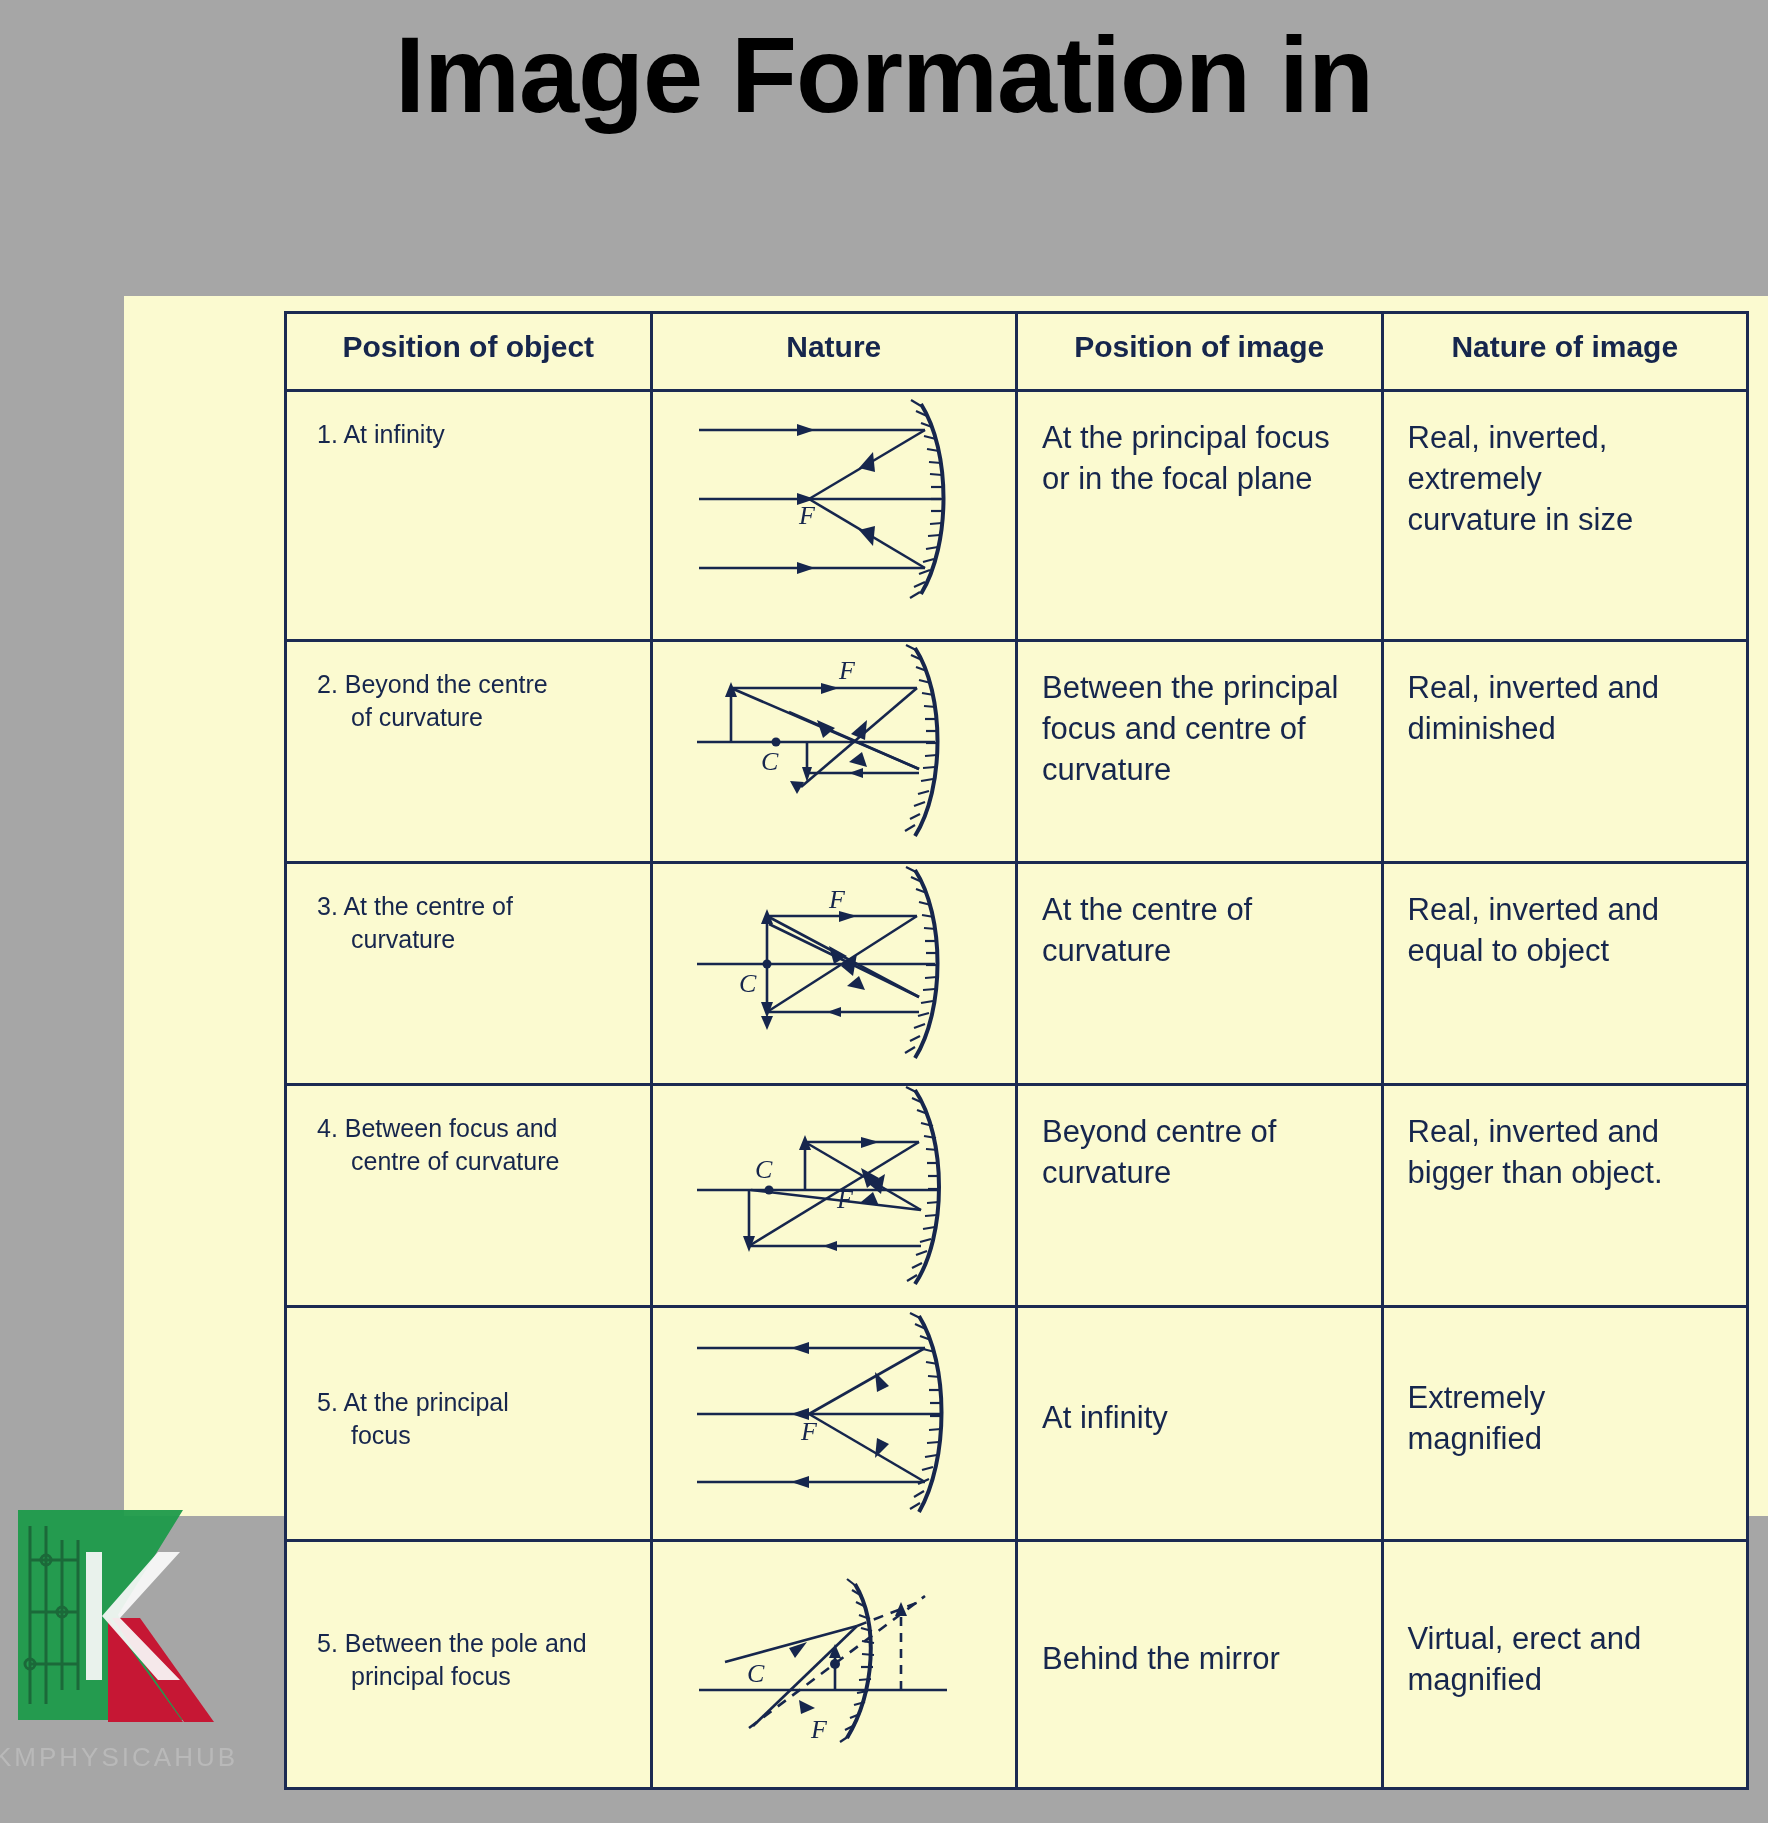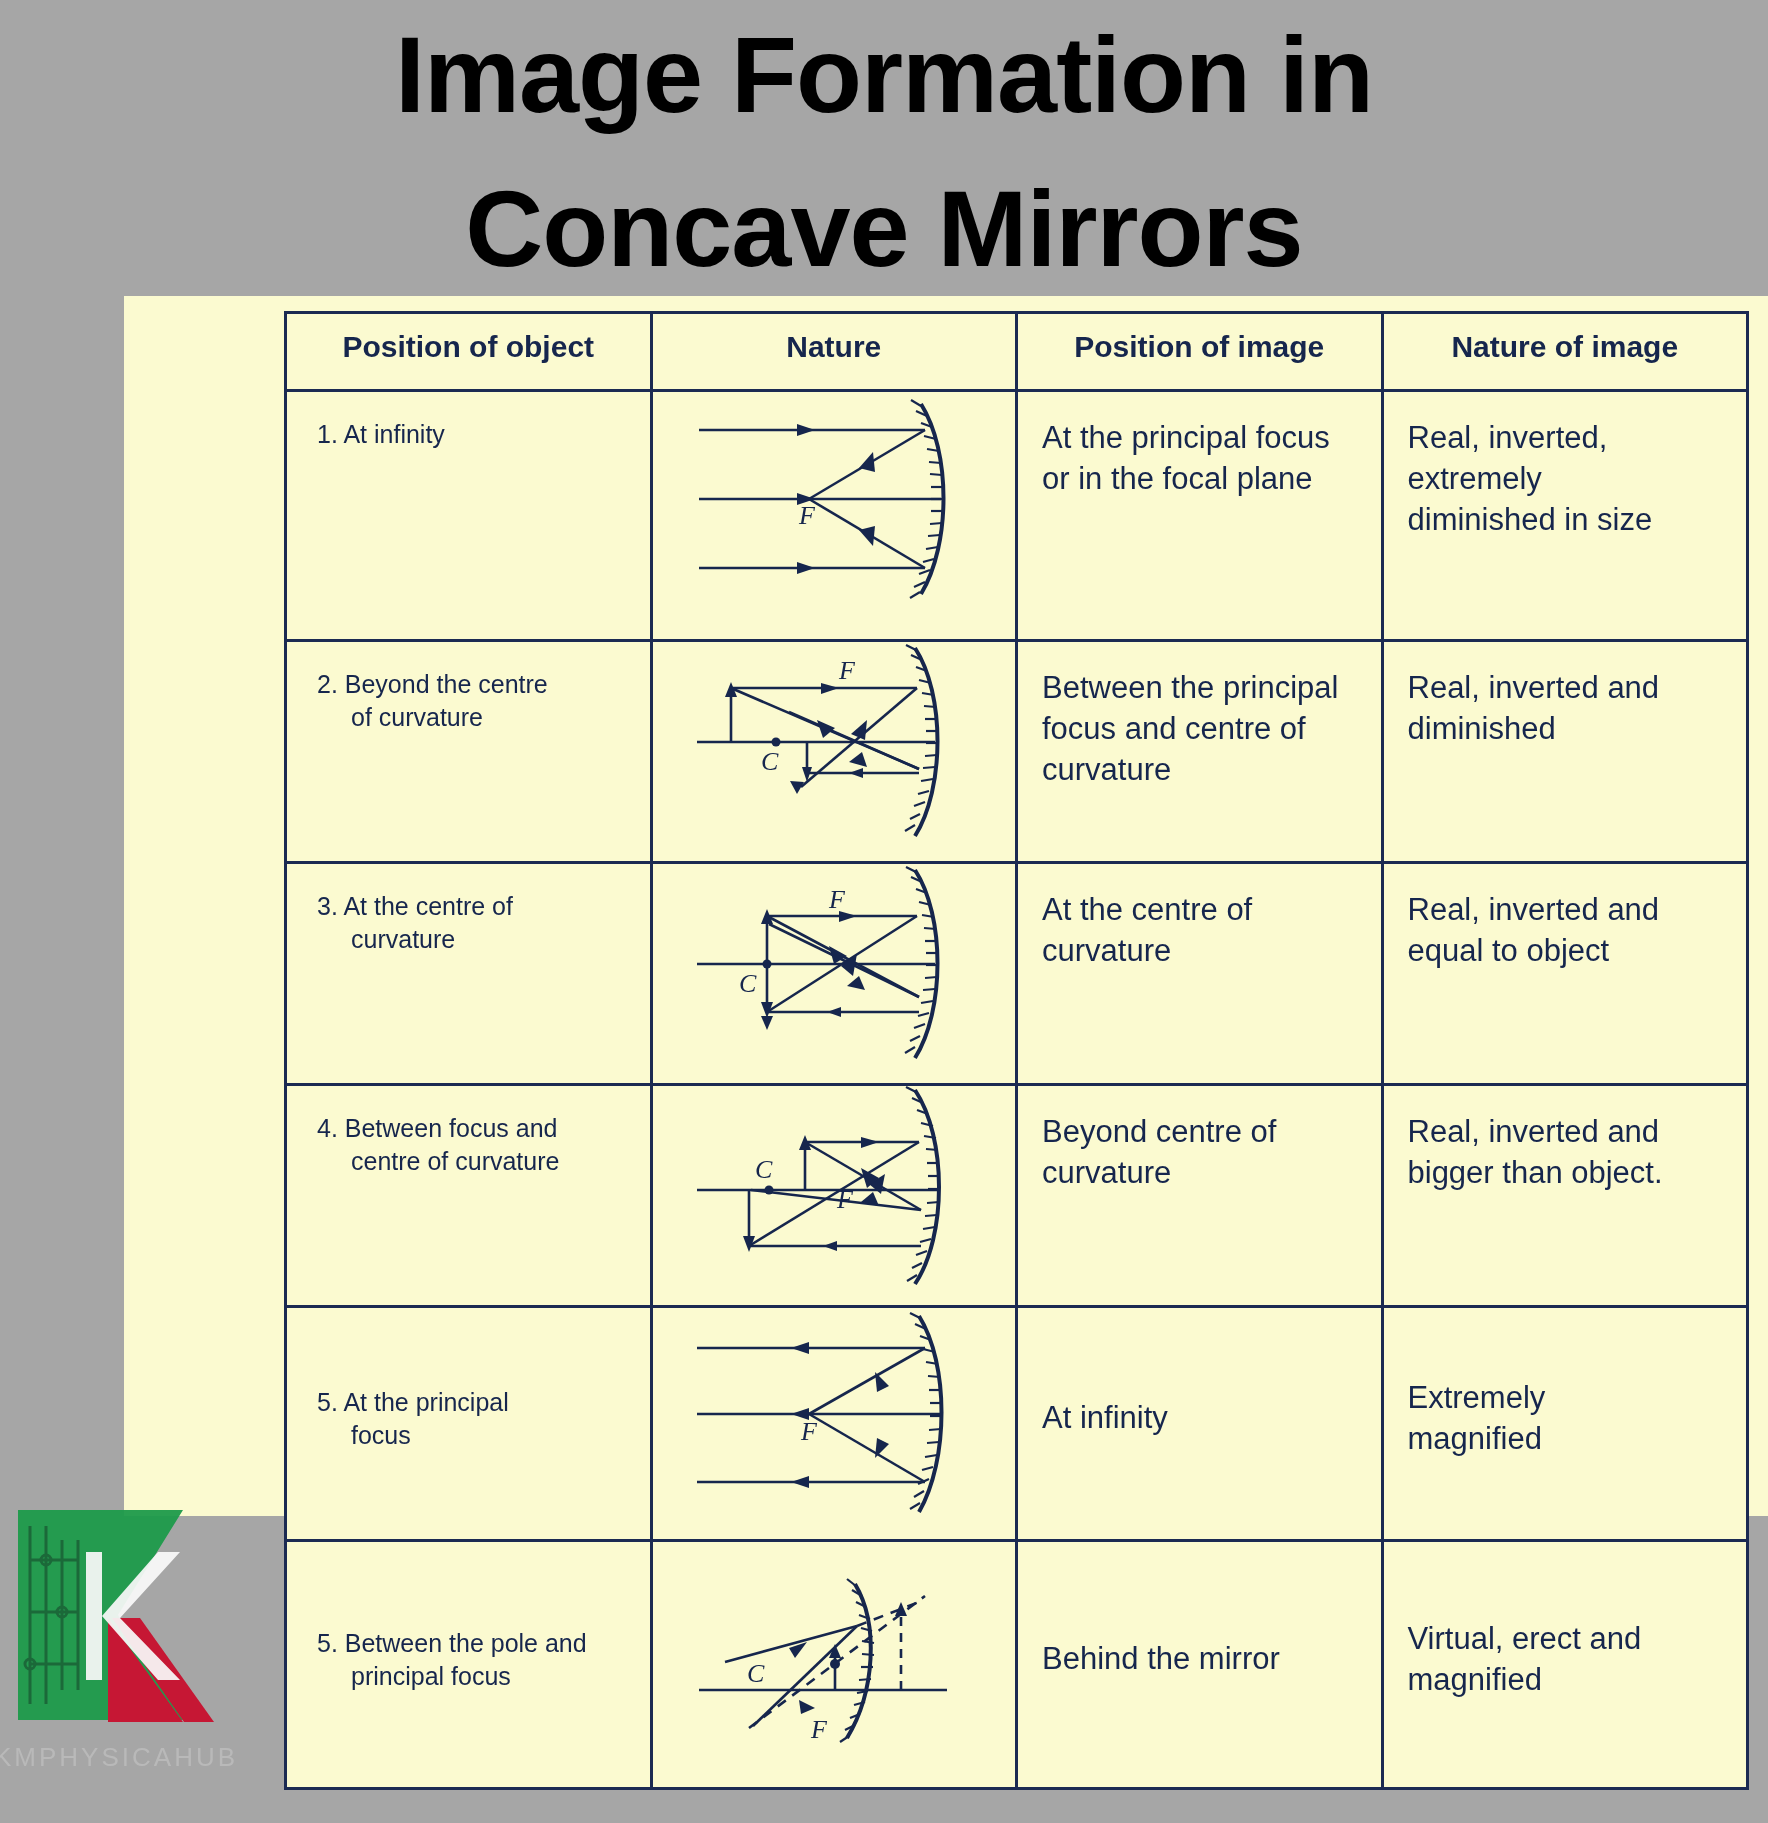--- a/index.html
+++ b/index.html
@@ -102,21 +102,20 @@
     font-family: "Liberation Sans", sans-serif;
   }
 </style>
 </head>
 <body>
 
 <div id="page">
 
   <div id="title-area">
     <div class="title-line">Image Formation in</div>
-    <div class="title-line">Concave Mirrors</div>
   </div>
 
   <div id="panel">
 
     <div id="table-wrap">
       <table class="mirror-table">
         <thead>
           <tr>
             <th>Position of object</th>
             <th>Nature</th>
@@ -175,21 +174,21 @@
                 <text x="110" y="132" font-family="'Liberation Serif', serif" font-style="italic" font-size="26" fill="#16264d">F</text>
               </svg>
             </td>
             <td class="c-imgpos">
               <span class="wrap-text">At the principal focus
 or in the focal plane</span>
             </td>
             <td class="c-nature">
               <span class="wrap-text">Real, inverted,
 extremely
-diminished in size</span>
+curvature in size</span>
             </td>
           </tr>
 
           <tr class="r2">
             <td class="c-pos">
               <span class="idx-text">2. Beyond the centre
 of curvature</span>
             </td>
             <td class="c-fig">
               <svg class="fig-svg" width="290" height="200" viewBox="0 0 290 200">

